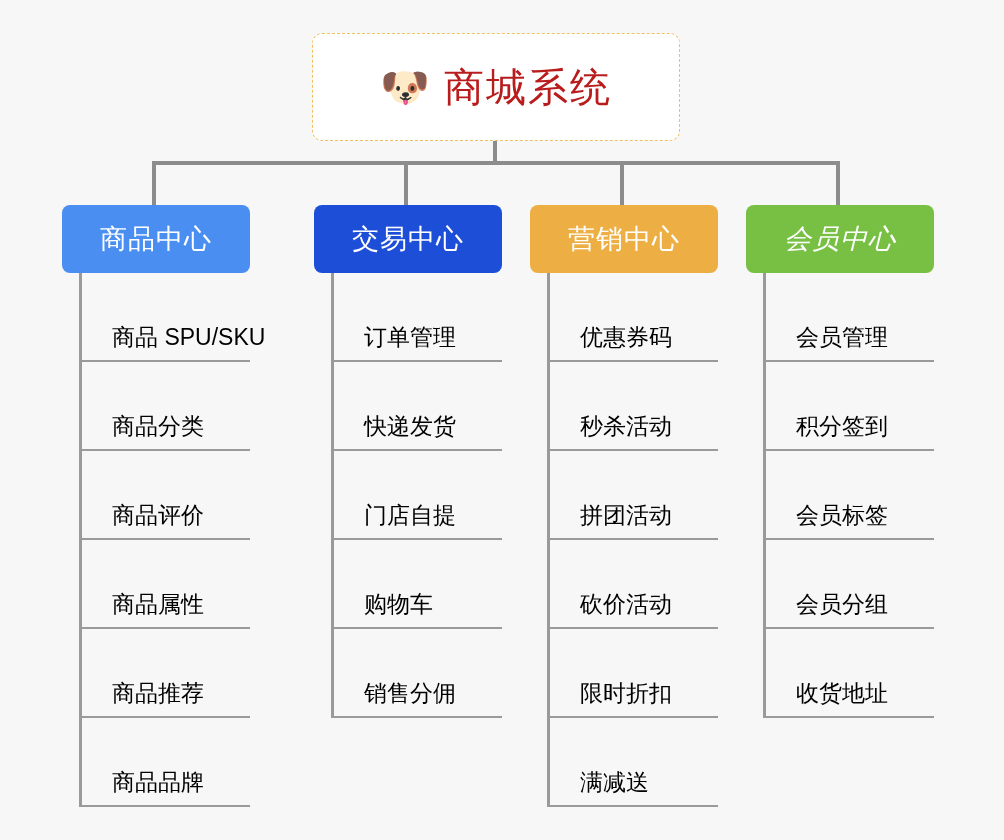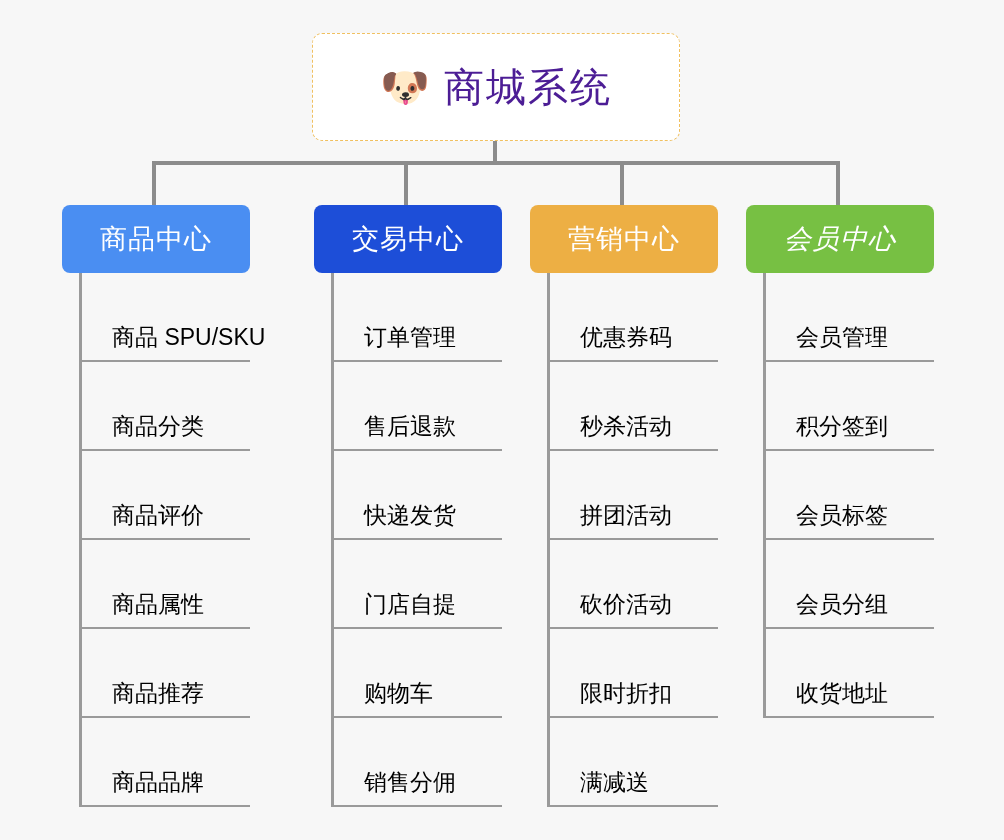--- a/index.html
+++ b/index.html
@@ -107,21 +107,21 @@
     transform: translateY(-6px);
   }
 </style>
 </head>
 <body>
 
 <div id="canvas">
 
   <div class="root-node" style="border-color: rgb(240, 192, 96); background: rgb(255, 255, 255);">
     <span class="root-emoji">🐶</span>
-    <span class="root-title" style="color: #4c1d95;">商城系统</span>
+    <span class="root-title" style="color: #b91c1c;">商城系统</span>
   </div>
 
   <div class="conn conn-stem" style="background: rgb(140, 140, 140);"></div>
   <div class="conn conn-bus" style="background: rgb(140, 140, 140);"></div>
   <div class="conn conn-drop" style="left: 152px; background: rgb(140, 140, 140);"></div>
   <div class="conn conn-drop" style="left: 404px; background: rgb(140, 140, 140);"></div>
   <div class="conn conn-drop" style="left: 620px; background: rgb(140, 140, 140);"></div>
   <div class="conn conn-drop" style="left: 836px; background: rgb(140, 140, 140);"></div>
 
   <div class="columns">
@@ -154,23 +154,20 @@
 
     <div class="column col-1">
       <div class="cat-box" style="background: #1d4ed8;">
         <span>交易中心</span>
       </div>
       <div class="items">
         <div class="item">
             <span class="item-label">订单管理</span>
           </div>
         <div class="item">
-            <span class="item-label">售后退款</span>
-          </div>
-        <div class="item">
             <span class="item-label">快递发货</span>
           </div>
         <div class="item">
             <span class="item-label">门店自提</span>
           </div>
         <div class="item">
             <span class="item-label">购物车</span>
           </div>
         <div class="item">
             <span class="item-label">销售分佣</span>

